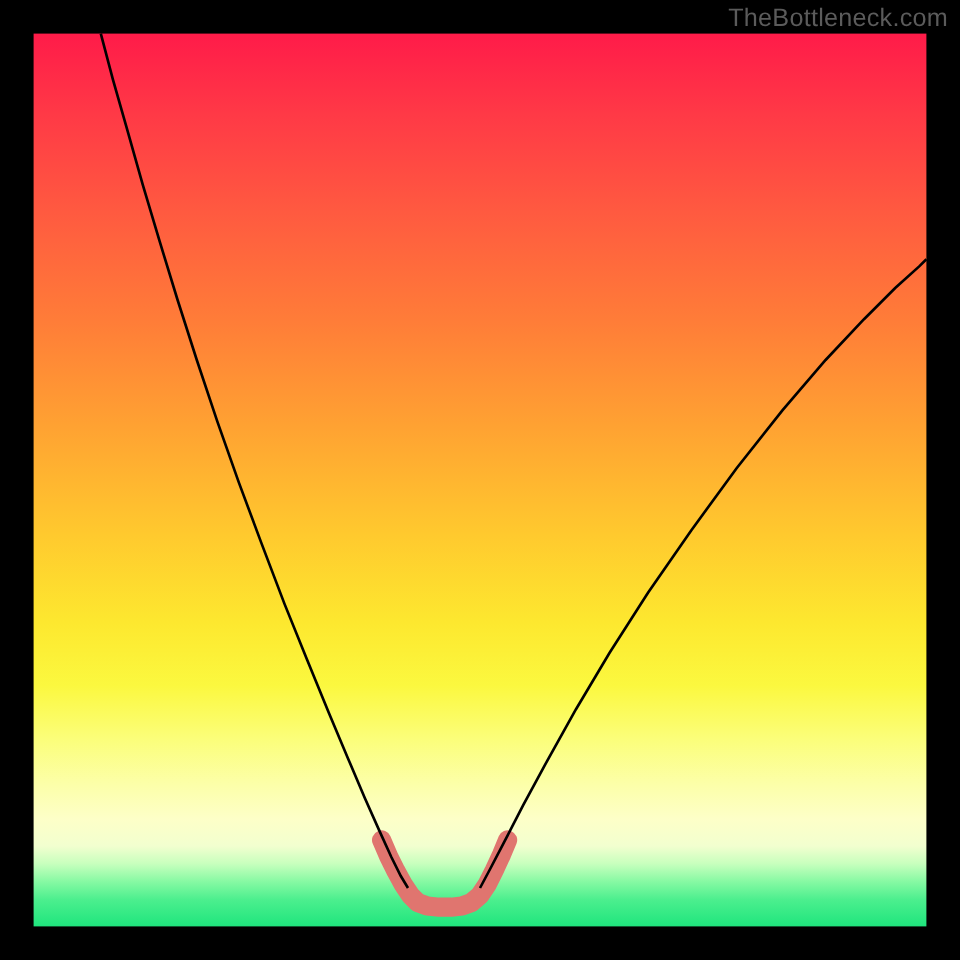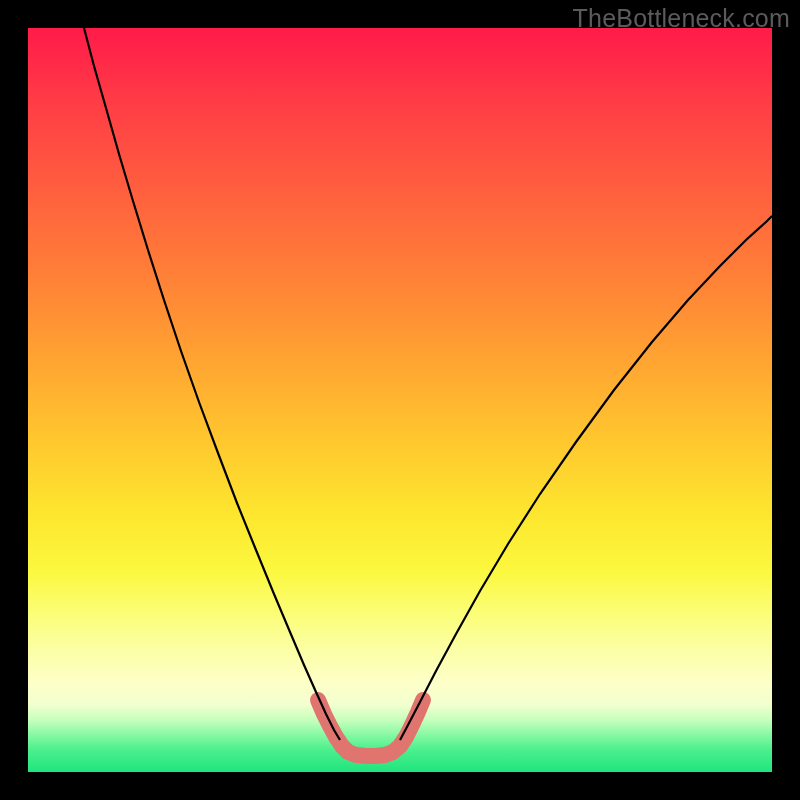--- a/index.html
+++ b/index.html
@@ -44,21 +44,21 @@
       #86f9a3 95%,
       #4cef8e 97%,
       #1fe57d 100%
     );
   }
   .watermark {
     position: absolute;
     top: 4px;
     right: 10px;
     color: #5b5b5b;
-    font-size: 25px;
+    font-size: 21px;
     letter-spacing: 0.2px;
     font-weight: 400;
     user-select: none;
   }
   svg.curves {
     position: absolute;
     left: 0;
     top: 0;
     width: 744px;
     height: 744px;

